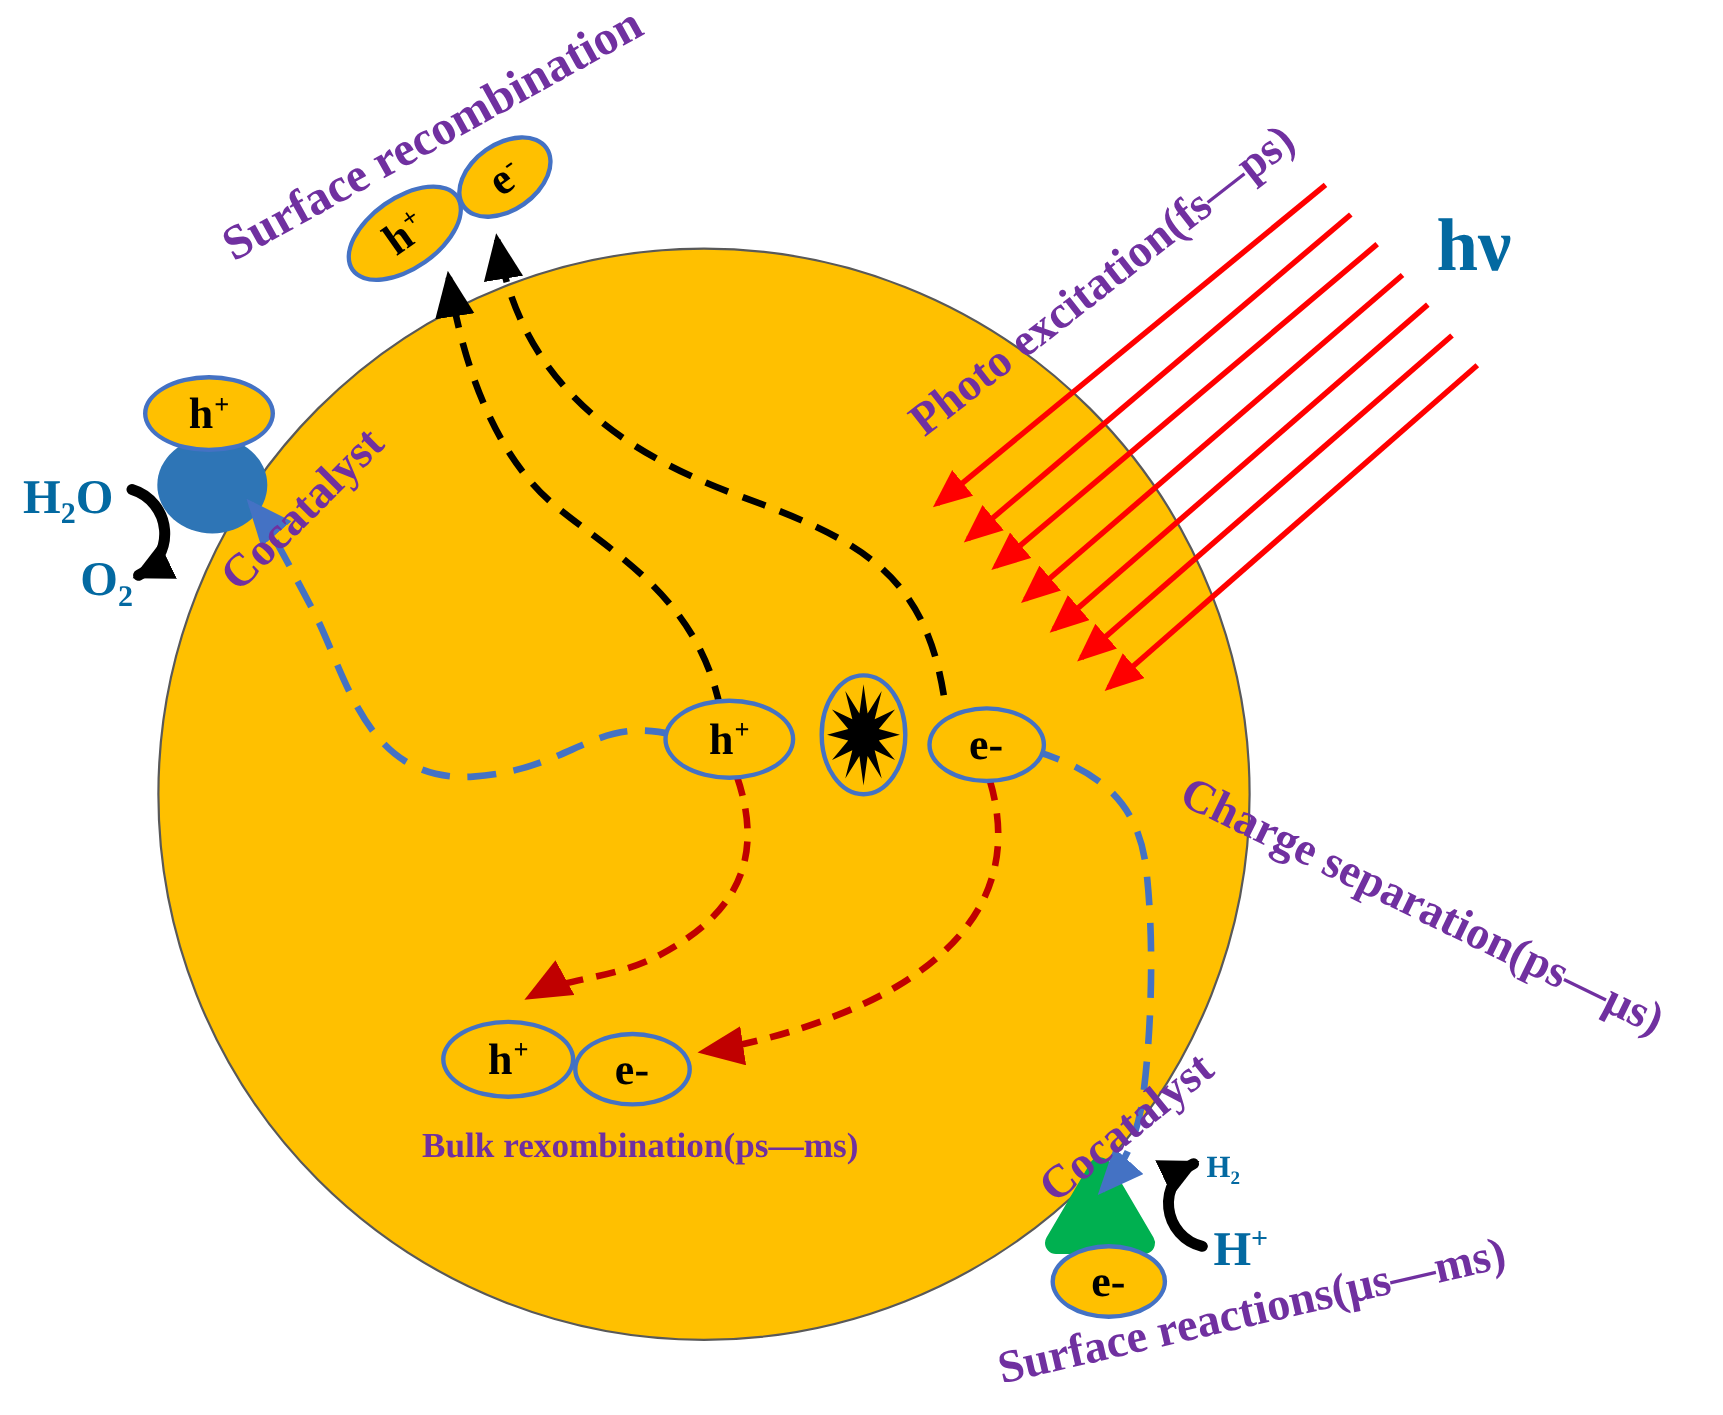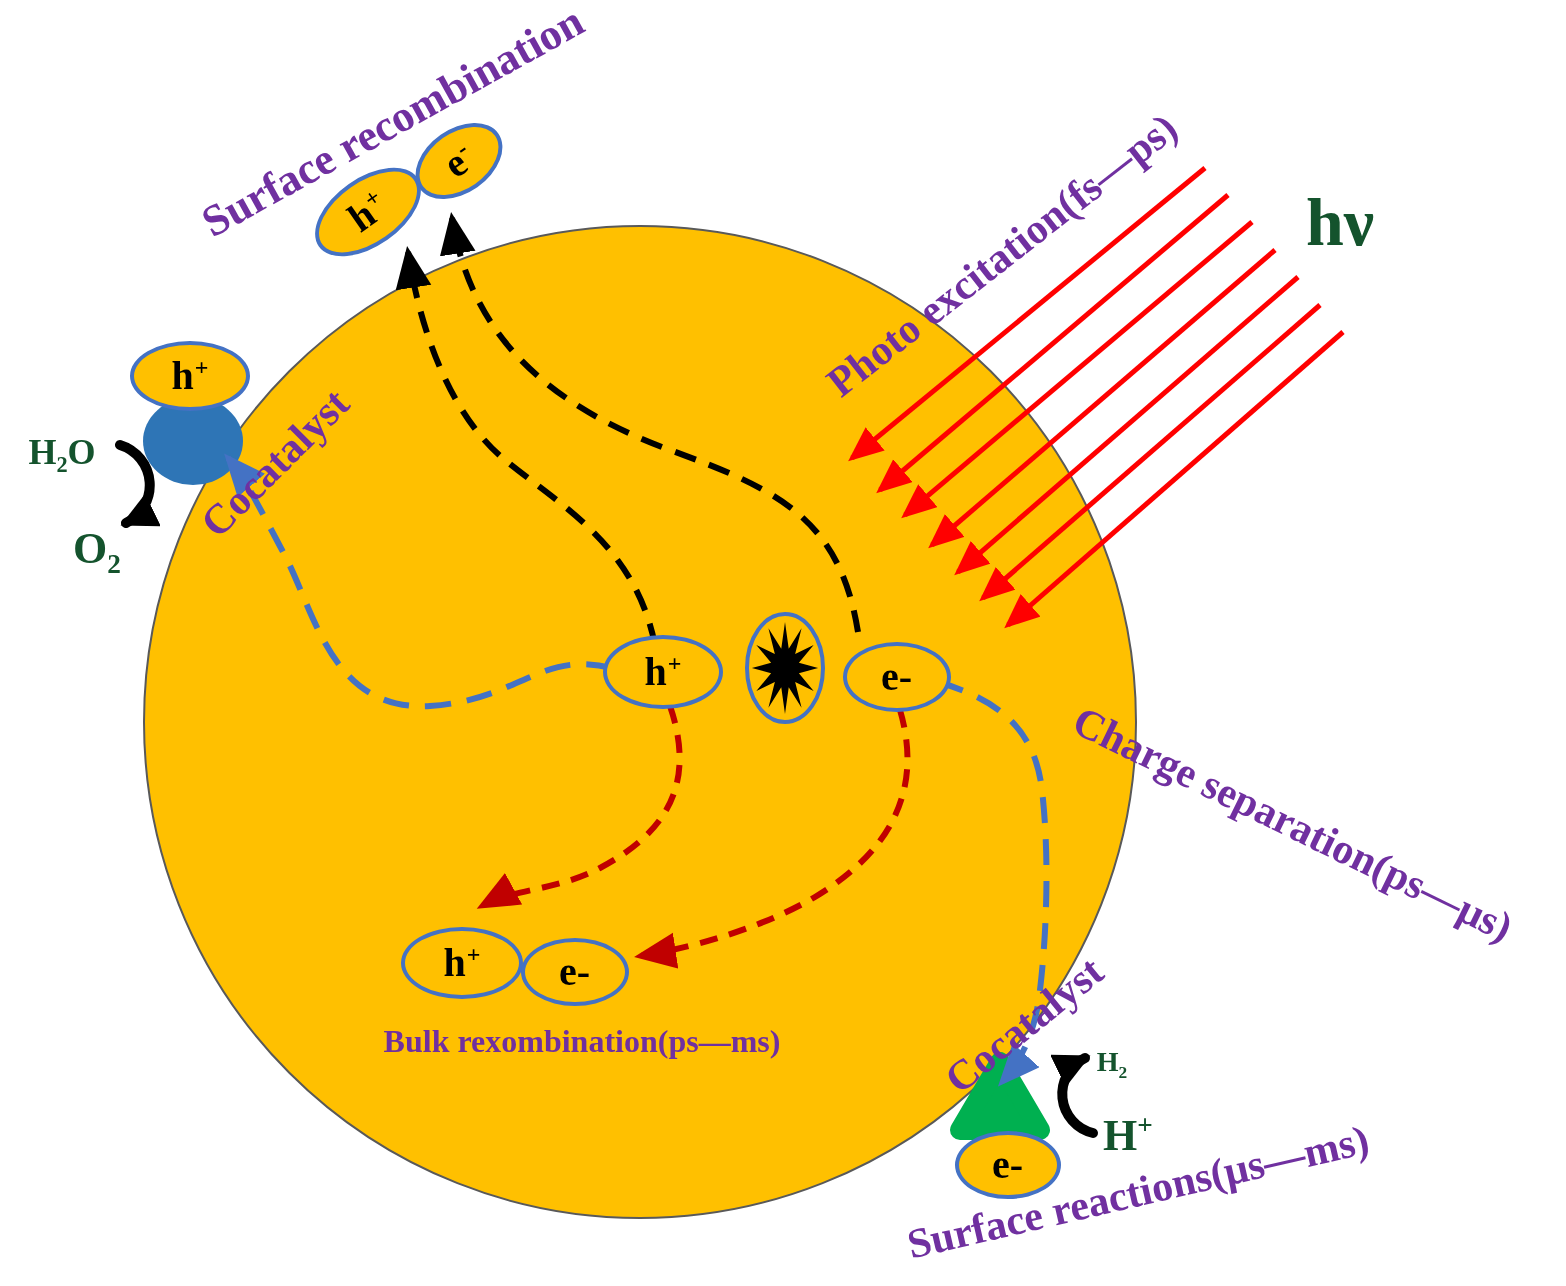--- a/index.html
+++ b/index.html
@@ -23,33 +23,33 @@
   .c-center-electron { left:897px;  top:677px;  width:100px; height:62px; transform:translate(-50%,-50%); }
   .c-bulk-hole       { left:462px;  top:963px;  width:114px; height:64px; transform:translate(-50%,-50%); }
   .c-bulk-electron   { left:575px;  top:972px;  width:100px; height:60px; transform:translate(-50%,-50%); }
   .c-surface-electron{ left:1008px; top:1165px; width:98px;  height:60px; transform:translate(-50%,-50%); }
 
   
   .lab {
     position:absolute; font-weight:bold; color:#7030A0; white-space:nowrap;
     line-height:1; transform-origin:50% 50%;
   }
-  .black { color:#14532d; }
+  .black { color:#0369a1; }
   .lab sub { font-size:62%; line-height:0; }
   .lab sup { font-size:62%; line-height:0; }
   .l-surface-recomb { left:393px;  top:122px;  font-size:44px; transform:translate(-50%,-50%) rotate(-29deg); }
   .l-photo-exc      { left:1002px; top:255px;  font-size:42px; transform:translate(-50%,-50%) rotate(-38deg); }
   .l-hv             { left:1340px; top:222px;  font-size:68px; transform:translate(-50%,-50%); }
   .l-cocat-left     { left:275px;  top:463px;  font-size:42px; transform:translate(-50%,-50%) rotate(-45deg); }
   .l-charge-sep     { left:1293px; top:824px;  font-size:42px; transform:translate(-50%,-50%) rotate(26deg); }
   .l-cocat-right    { left:1024px; top:1025px; font-size:42px; transform:translate(-50%,-50%) rotate(-39deg); }
   .l-surface-react  { left:1138px; top:1192px; font-size:42px; transform:translate(-50%,-50%) rotate(-13deg); }
   .l-bulk-recomb    { left:582px;  top:1041px; font-size:32px; transform:translate(-50%,-50%); }
-  .l-h2o            { left:62px;   top:452px;  font-size:36px; transform:translate(-50%,-50%); }
-  .l-o2             { left:97px;   top:549px;  font-size:44px; transform:translate(-50%,-50%); }
+  .l-h2o            { left:62px;   top:452px;  font-size:44px; transform:translate(-50%,-50%); }
+  .l-o2             { left:97px;   top:527px;  font-size:44px; transform:translate(-50%,-50%); }
   .l-h2             { left:1112px; top:1062px; font-size:28px; transform:translate(-50%,-50%); }
   .l-hplus          { left:1128px; top:1136px; font-size:44px; transform:translate(-50%,-50%); }
 </style>
 </head>
 <body>
 
 <div class="stage">
 
   <svg class="layer" width="1566" height="1286" viewBox="0 0 1566 1286">
     <defs>

